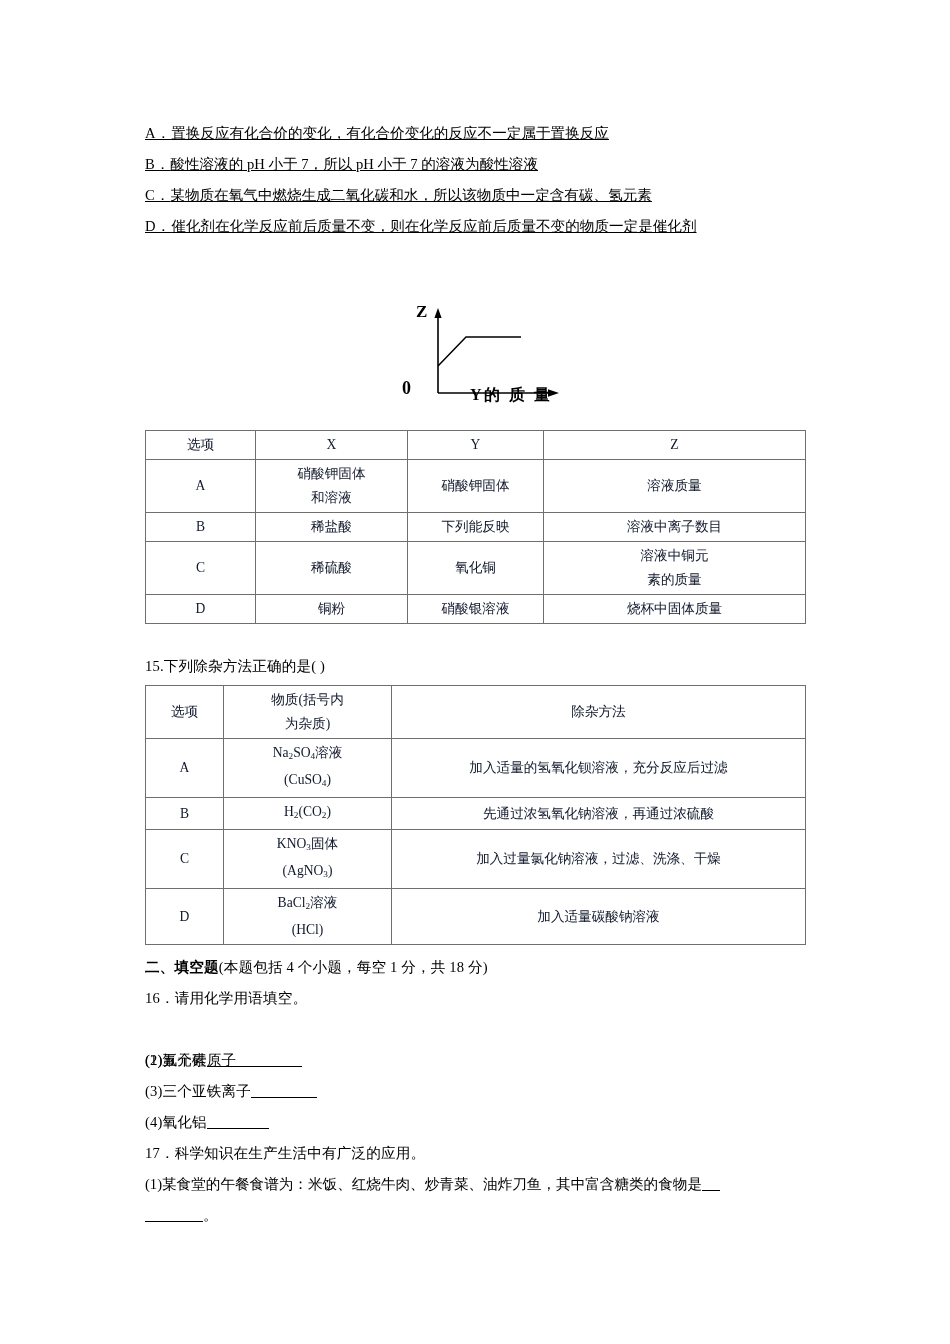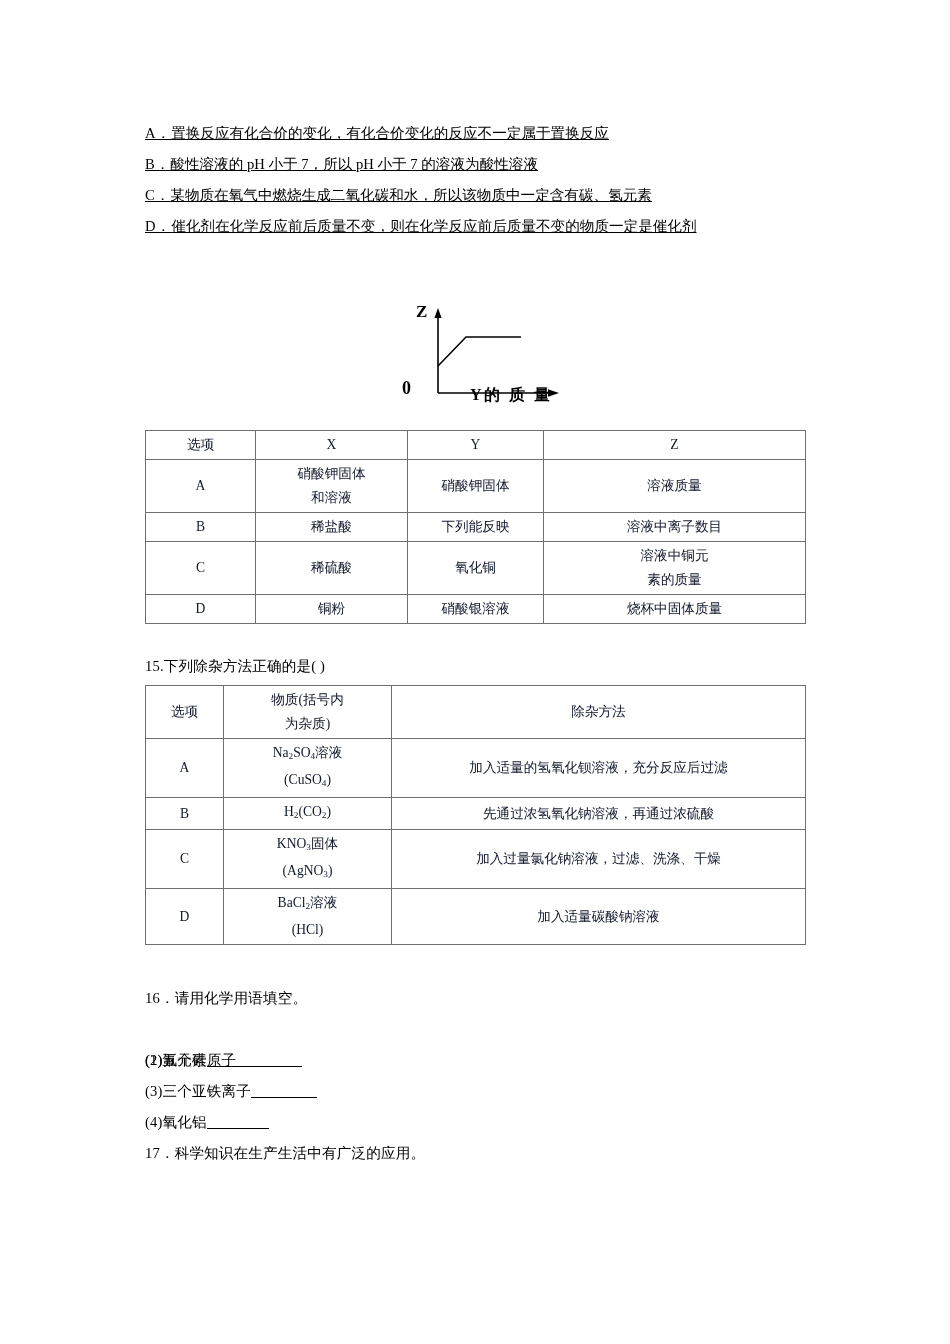--- a/index.html
+++ b/index.html
@@ -238,32 +238,43 @@
         <td>D</td>
         <td class="cellstack">
           <span class="two">BaCl<sub>2</sub>溶液</span>
           <span class="two">(HCl)</span>
         </td>
         <td>加入适量碳酸钠溶液</td>
       </tr>
     </tbody>
   </table>
 
+  <div class="abs ln" style="top:952px;">
+    <span class="bold">二、填空题</span><span>(本题包括 4 个小题，每空 1 分，共 18 分)</span>
+  </div>
 
   <div class="abs ln" style="top:983px;">16．请用化学用语填空。</div>
 
   <div class="abs ln" style="top:1014px;margin-top:31px;">
     <span>(1)氟元素</span><span class="blank b1"></span>
   </div>
   <div class="abs ln" style="top:1045px;">
     <span>(2)五个硅原子</span><span class="blank b1"></span>
   </div>
   <div class="abs ln" style="top:1076px;">
     <span>(3)三个亚铁离子</span><span class="blank b1"></span>
   </div>
   <div class="abs ln" style="top:1107px;">
     <span>(4)氧化铝</span><span class="blank b2"></span>
   </div>
 
   <div class="abs ln" style="top:1138px;">17．科学知识在生产生活中有广泛的应用。</div>
 
+  <div class="abs" style="top:1169px; width:662px;">
+    <div class="wrapline" style="white-space:nowrap;">
+      <span>(1)某食堂的午餐食谱为：米饭、红烧牛肉、炒青菜、油炸刀鱼，其中富含糖类的食物是</span><span class="blank b3"></span>
+    </div>
+    <div class="wrapline">
+      <span class="blank b4"></span><span>。</span>
+    </div>
+  </div>
 
 </div>
 
 </body></html>

